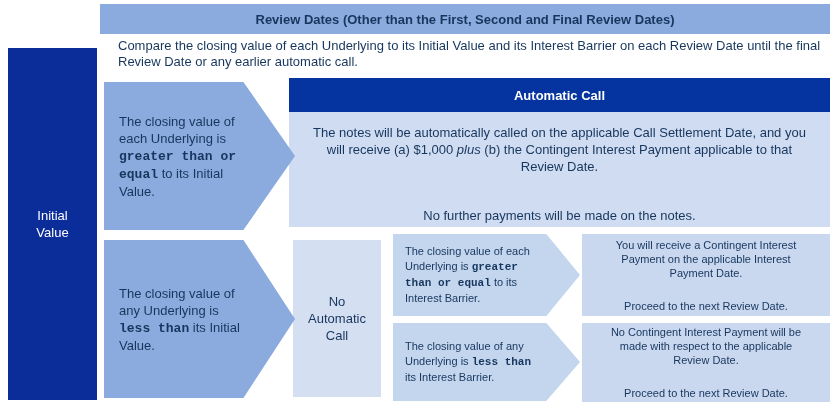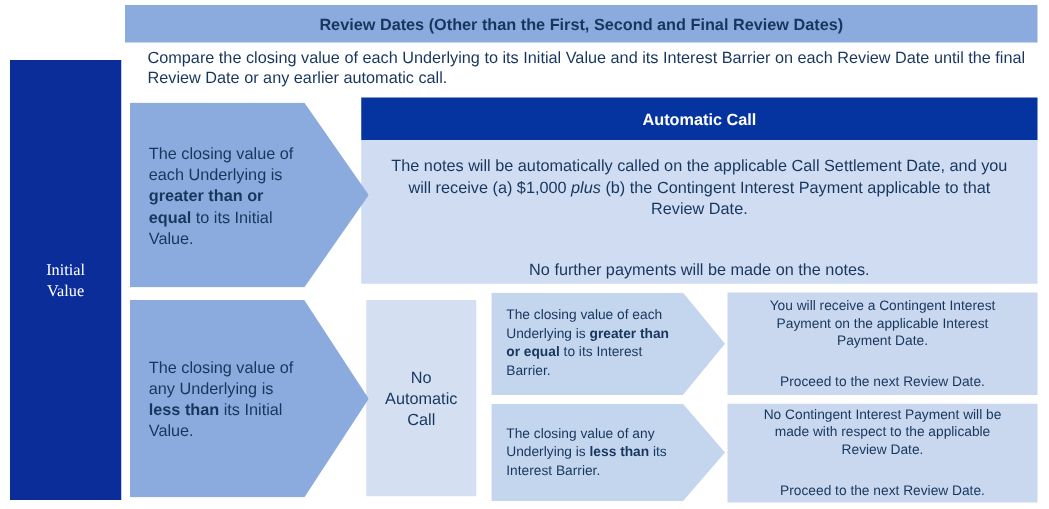--- a/index.html
+++ b/index.html
@@ -25,21 +25,21 @@
   .title-bar{left:100px;top:4px;width:730px;height:30px;background:var(--medium-blue);
     display:flex;align-items:center;justify-content:center;}
   .title-bar .t{font-size:13px;font-weight:bold;text-align:center;}
 
   
   .intro{left:118px;top:38px;width:714px;font-size:13px;line-height:16px;}
 
   
   .sidebar{left:8px;top:48px;width:89px;height:352px;background:var(--sidebar-navy);
     display:flex;align-items:center;justify-content:center;}
-  .sidebar .t{color:#ffffff;font-size:13px;line-height:17px;text-align:center;white-space:pre-line;font-family:Liberation Serif, serif;}
+  .sidebar .t{color:#ffffff;font-size:13px;line-height:17px;text-align:center;white-space:pre-line;}
 
   
   .big-arrow{width:191px;background:var(--medium-blue);
     clip-path:polygon(0 0,73% 0,100% 50%,73% 100%,0 100%);
     display:flex;align-items:center;z-index:2;}
   .big-arrow .t{font-size:13px;line-height:17px;width:126px;padding-left:15px;}
   .big-arrow-1{left:104px;top:82px;height:148px;}
   .big-arrow-2{left:104px;top:240px;height:158px;}
 
   
@@ -64,21 +64,21 @@
   .sub-arrow-2{top:323px;height:78px;}
 
   
   .outcome{left:582px;width:248px;background:var(--outcome-box);
     display:flex;flex-direction:column;align-items:center;justify-content:center;z-index:1;}
   .outcome .t{font-size:11px;line-height:14px;text-align:center;padding:0 22px;}
   .outcome .t2{margin-top:19px;}
   .outcome-1{top:234px;height:82px;}
   .outcome-2{top:323px;height:79px;}
 
-  .b{font-weight:bold;}
+  .b{font-weight:bold;font-family:Liberation Mono, monospace;}
   .i{font-style:italic;margin-top:32px;}
 </style>
 </head>
 <body>
 
 <div id="canvas">
 
   <div class="abs title-bar">
     <div class="t txt">Review Dates (Other than the First, Second and Final Review Dates)</div>
   </div>

